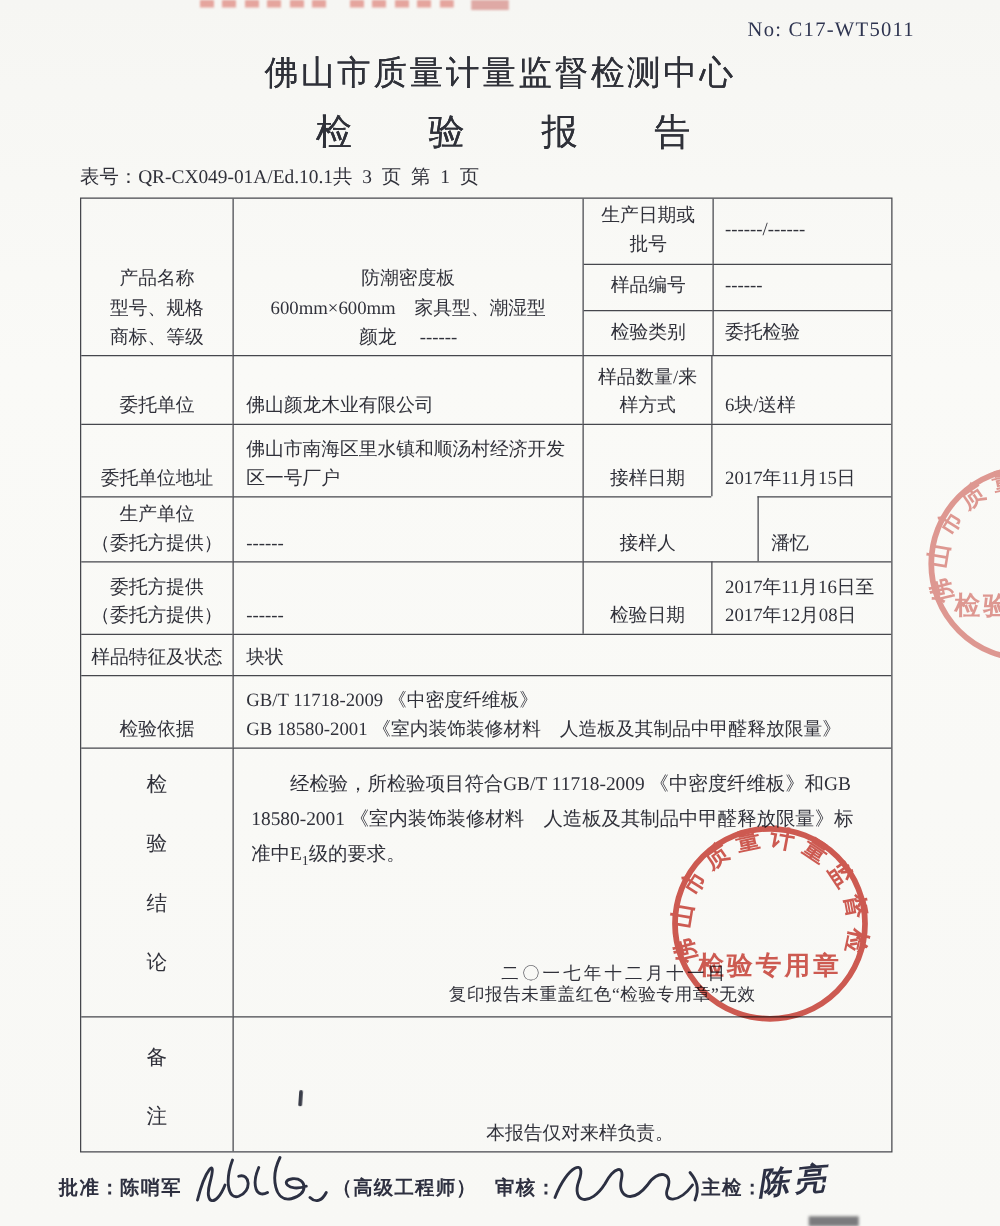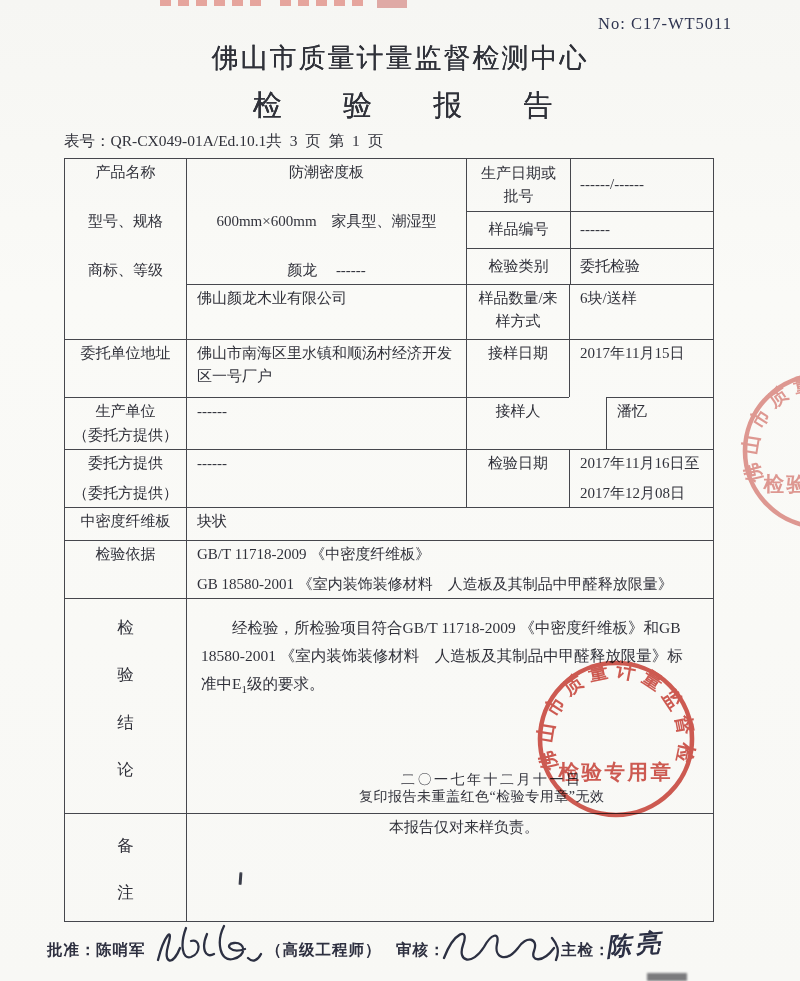--- a/index.html
+++ b/index.html
@@ -26,21 +26,21 @@
   .smudge{position:absolute;left:647px;top:973px;width:40px;height:8px;background:#5c5c60;filter:blur(1.2px);opacity:.8;}
   .ink-dot{position:absolute;left:52px;top:58px;width:3px;height:13px;background:#3a3d49;border-radius:2px;transform:rotate(4deg);filter:blur(.3px);}
   
   .tbl{
     position:absolute;left:64px;top:158px;width:650px;height:764px;box-sizing:border-box;
     display:grid;grid-template-columns:121px 280px 103px 1fr;
     grid-template-rows:125px 55px 58px 52px 58px 33px 58px 215px 1fr;
     border:1.7px solid #46474d;font-size:15px;line-height:1.55;
   }
   .c{border-left:1.4px solid #46474d;border-top:1.4px solid #46474d;box-sizing:border-box;
-     display:flex;flex-direction:column;align-items:center;justify-content:space-between;text-align:center;padding:2px 4px;}
+     display:flex;flex-direction:column;align-items:center;justify-content:flex-end;text-align:center;padding:2px 4px;}
   .nl{border-left:none;} .nt{border-top:none;}
   .left{align-items:flex-start;text-align:left;padding-left:10px;padding-right:8px;}
   .a1{grid-area:1/1/2/2;} .b1{grid-area:1/2/2/3;}
   .cd1{grid-area:1/3/2/5;display:grid;grid-template-columns:103px 1fr;grid-template-rows:52px 37px 1fr;
        border-left:1.4px solid #46474d;border-top:none;box-sizing:border-box;}
   .sc{border-top:1.4px solid #46474d;box-sizing:border-box;display:flex;align-items:center;justify-content:center;text-align:center;padding:1px 7px;}
   .sc.val{border-left:1.4px solid #46474d;justify-content:flex-start;text-align:left;padding-left:9px;}
   .sc.t0{border-top:none;}
   .a2{grid-area:2/1/3/2;} .b2{grid-area:2/2/3/3;} .c2{grid-area:2/3/3/4;} .d2{grid-area:2/4/3/5;}
   .a3{grid-area:3/1/4/2;} .b3{grid-area:3/2/4/3;} .c3{grid-area:3/3/4/4;} .d3{grid-area:3/4/4/5;}
@@ -100,20 +100,21 @@
   </div>
   <div class="cd1">
     <div class="sc t0">生产日期或批号</div>
     <div class="sc t0 val">------/------</div>
     <div class="sc">样品编号</div>
     <div class="sc val">------</div>
     <div class="sc">检验类别</div>
     <div class="sc val">委托检验</div>
   </div>
 
+  <div class="c nl a2">委托单位</div>
   <div class="c c2">样品数量/来样方式</div>
   <div class="c left b2">佛山颜龙木业有限公司</div>
   <div class="c left d2">6块/送样</div>
 
   <div class="c nl a3">委托单位地址</div>
   <div class="c left b3">佛山市南海区里水镇和顺汤村经济开发区一号厂户</div>
   <div class="c c3">接样日期</div>
   <div class="c left d3">2017年11月15日</div>
 
   <div class="c nl a4">
@@ -128,21 +129,21 @@
     <div>委托方提供</div>
     <div>（委托方提供）</div>
   </div>
   <div class="c left b5">------</div>
   <div class="c c5">检验日期</div>
   <div class="c left d5">
     <div>2017年11月16日至</div>
     <div>2017年12月08日</div>
   </div>
 
-  <div class="c nl a6">中密度纤维板</div>
+  <div class="c nl a6">样品特征及状态</div>
   <div class="c left b6">块状</div>
 
   <div class="c nl a7">检验依据</div>
   <div class="c left b7">
     <div>GB/T 11718-2009 《中密度纤维板》</div>
     <div>GB 18580-2001 《室内装饰装修材料　人造板及其制品中甲醛释放限量》</div>
   </div>
 
   <div class="c nl vlabel v8 a8">
     <span>检</span>

